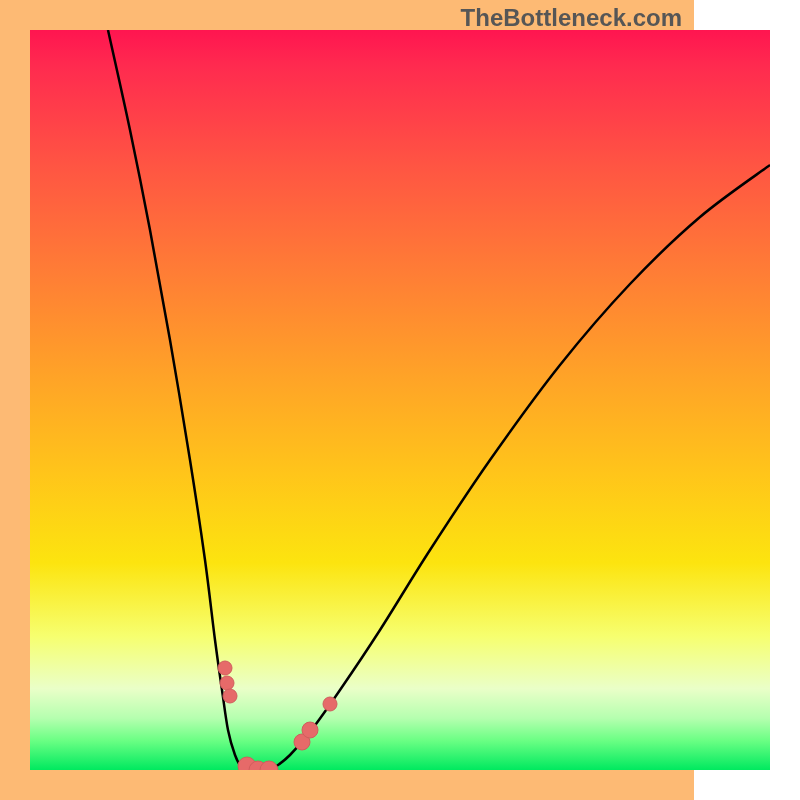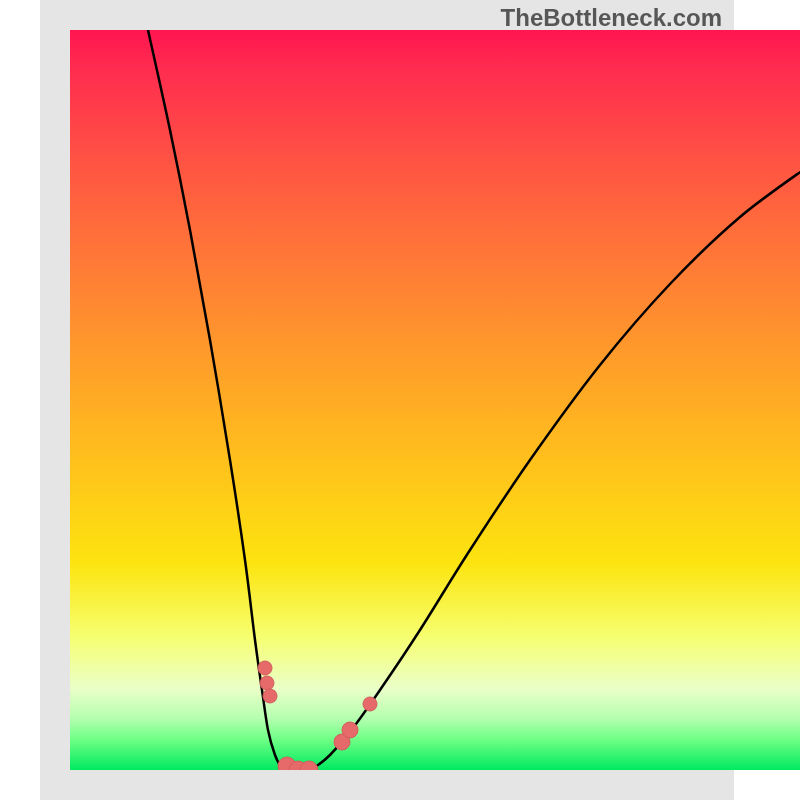--- a/index.html
+++ b/index.html
@@ -6,23 +6,22 @@
       margin: 0;
       padding: 0;
       width: 800px;
       height: 800px;
       position: relative;
       font-family: Arial, sans-serif;
     }
     .outer-frame {
       width: 694px;
       height: 800px;
-      background: #e5e5e5;
+      background: #fdba74;
       position: relative;
-      margin-left: 40px;
     }
     .watermark {
       position: absolute;
       top: 4px;
       right: 12px;
       font-size: 24px;
       font-weight: 600;
       color: #565656;
       z-index: 10;
     }

